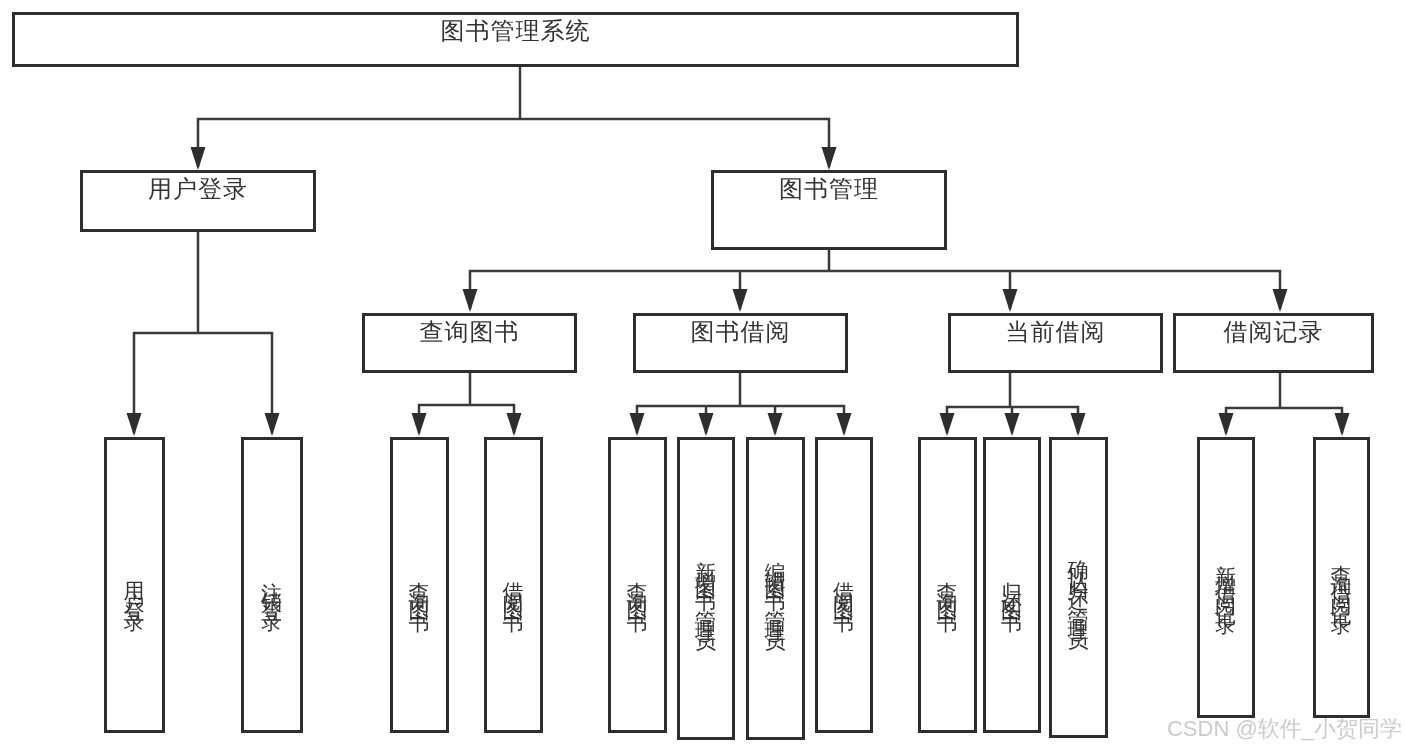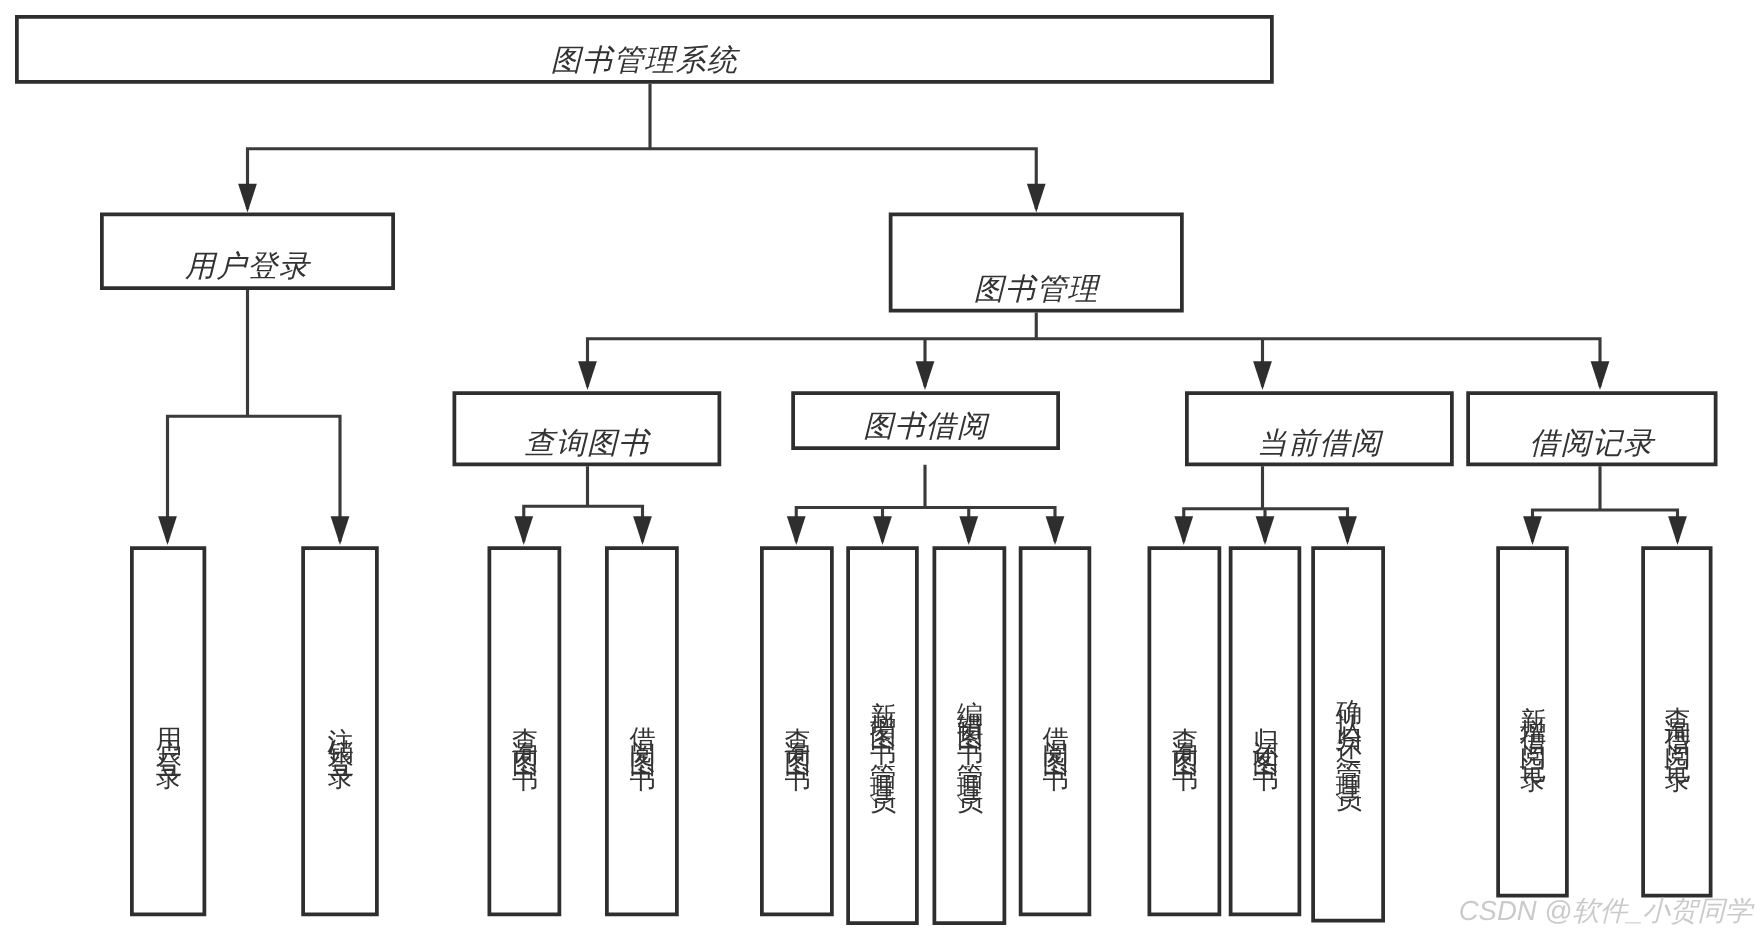--- a/index.html
+++ b/index.html
@@ -3,34 +3,34 @@
 <meta charset="utf-8">
 <style>
   html,body{margin:0;padding:0;background:#ffffff;}
   .canvas{
     position:relative;width:1405px;height:747px;background:#ffffff;
     font-family:"Liberation Sans","DejaVu Sans",sans-serif;overflow:hidden;
   }
   .connectors{position:absolute;left:0;top:0;width:1405px;height:747px;pointer-events:none;}
   .hbox{
     position:absolute;box-sizing:border-box;background:#ffffff;
-    border:3px solid #2e2e2e;display:flex;align-items:flex-end;justify-content:center;
-    font-size:24px;letter-spacing:1px;color:#333333;white-space:nowrap;font-style:italic;
+    border:3px solid #2e2e2e;display:flex;align-items:flex-start;justify-content:center;
+    font-size:24px;letter-spacing:1px;color:#333333;white-space:nowrap;
   }
   .col{
     position:absolute;box-sizing:border-box;background:#ffffff;top:437px;
     border:3px solid #2e2e2e;display:flex;align-items:center;justify-content:center;
   }
   .vtext{
     writing-mode:vertical-rl;text-orientation:mixed;
     font-size:21px;letter-spacing:10px;line-height:1;color:#333333;white-space:nowrap;
   }
   .watermark{
     position:absolute;right:3px;top:714px;z-index:5;
-    font-size:22px;color:#c8c8c8;opacity:0.95;white-space:nowrap;font-style:italic;
+    font-size:22px;color:#c8c8c8;opacity:0.95;white-space:nowrap;
   }
 </style>
 </head>
 <body>
 
 <div class="canvas">
 
   <svg class="connectors" viewBox="0 0 1405 747" xmlns="http://www.w3.org/2000/svg">
     <g stroke="#3a3a3a" stroke-width="2.5" fill="none" stroke-linecap="square">
       <path d="M520 67 L520 119 M198 119 L829 119 M198 119 L198 166 M829 119 L829 166"></path>
@@ -71,21 +71,21 @@
   <div class="hbox" style="left:80px;top:170px;width:236px;height:62px">
     <span>用户登录</span>
   </div>
   <div class="hbox" style="left:711px;top:170px;width:236px;height:80px">
     <span>图书管理</span>
   </div>
 
   <div class="hbox" style="left:362px;top:313px;width:215px;height:60px">
     <span>查询图书</span>
   </div>
-  <div class="hbox" style="left:633px;top:313px;width:215px;height:47px">
+  <div class="hbox" style="left:633px;top:313px;width:215px;height:60px">
     <span>图书借阅</span>
   </div>
   <div class="hbox" style="left:948px;top:313px;width:215px;height:60px">
     <span>当前借阅</span>
   </div>
   <div class="hbox" style="left:1173px;top:313px;width:201px;height:60px">
     <span>借阅记录</span>
   </div>
 
   <div class="col" style="left:104px;width:61px;height:296px">

